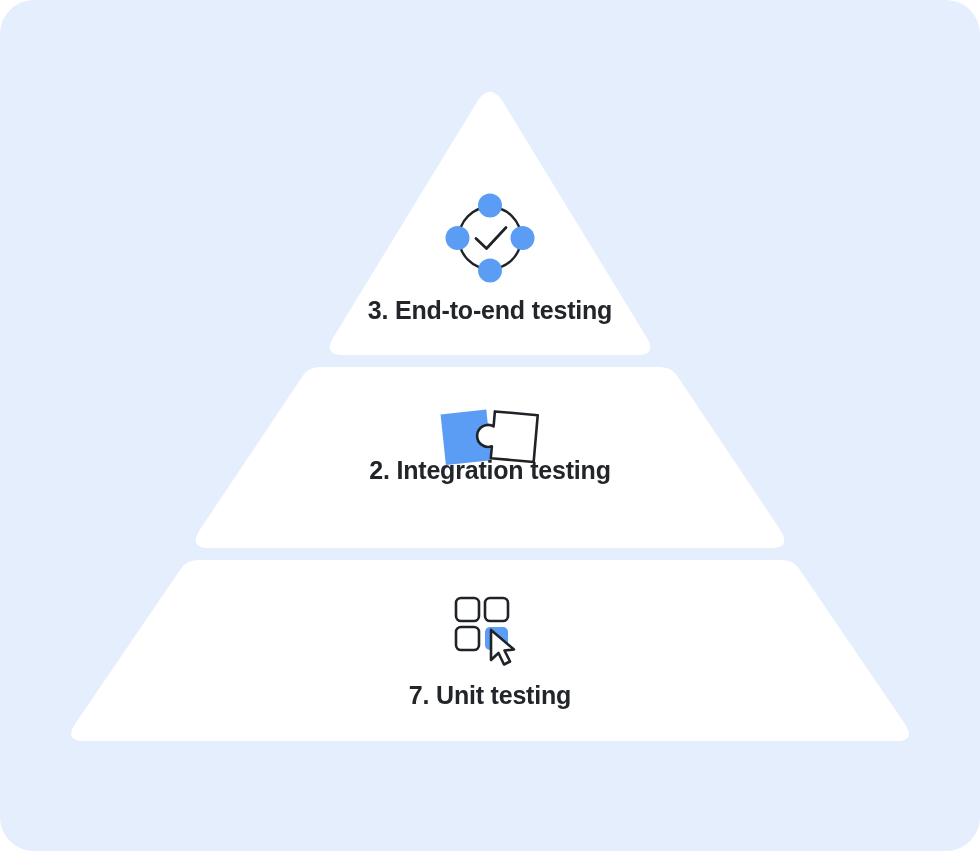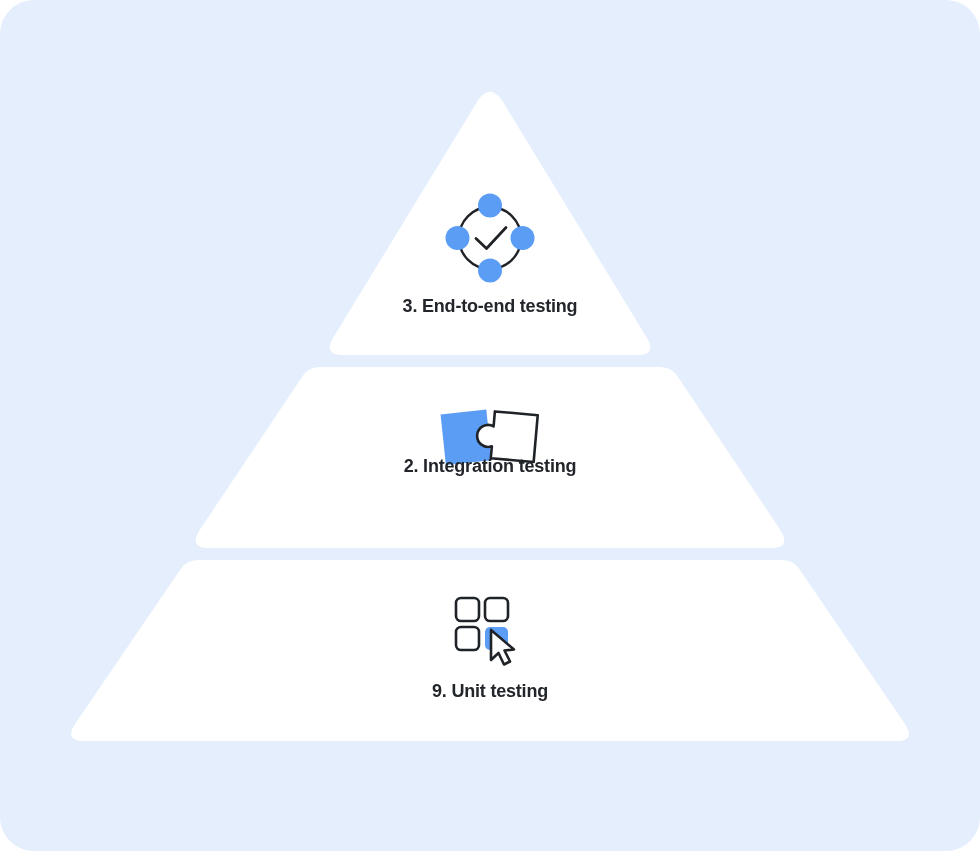--- a/index.html
+++ b/index.html
@@ -42,21 +42,21 @@
   }
 
   
   .tier-label {
     position: absolute;
     width: 980px;
     left: 0;
     text-align: center;
     color: #22252a;
     font-family: "Liberation Sans", sans-serif;
-    font-size: 18px;
+    font-size: 25px;
     font-weight: 600;
     letter-spacing: -0.2px;
     white-space: nowrap;
   }
   .label-e2e   { top: 296px; }
   .label-integ { top: 456px; }
   .label-unit  { top: 681px; }
 
   
   .tier-icon {
@@ -167,15 +167,15 @@
                L 62.5 58.5
                L 72 57.5
                Z" fill="#ffffff" stroke="#1f2227" stroke-width="2.6" stroke-linejoin="round"></path>
     </svg>
   </div>
 
   <div class="tier-label label-e2e">3. End-to-end testing</div>
 
   <div class="tier-label label-integ">2. Integration testing</div>
 
-  <div class="tier-label label-unit">9. Unit testing</div>
+  <div class="tier-label label-unit">7. Unit testing</div>
 
 </div>
 
 </body></html>

